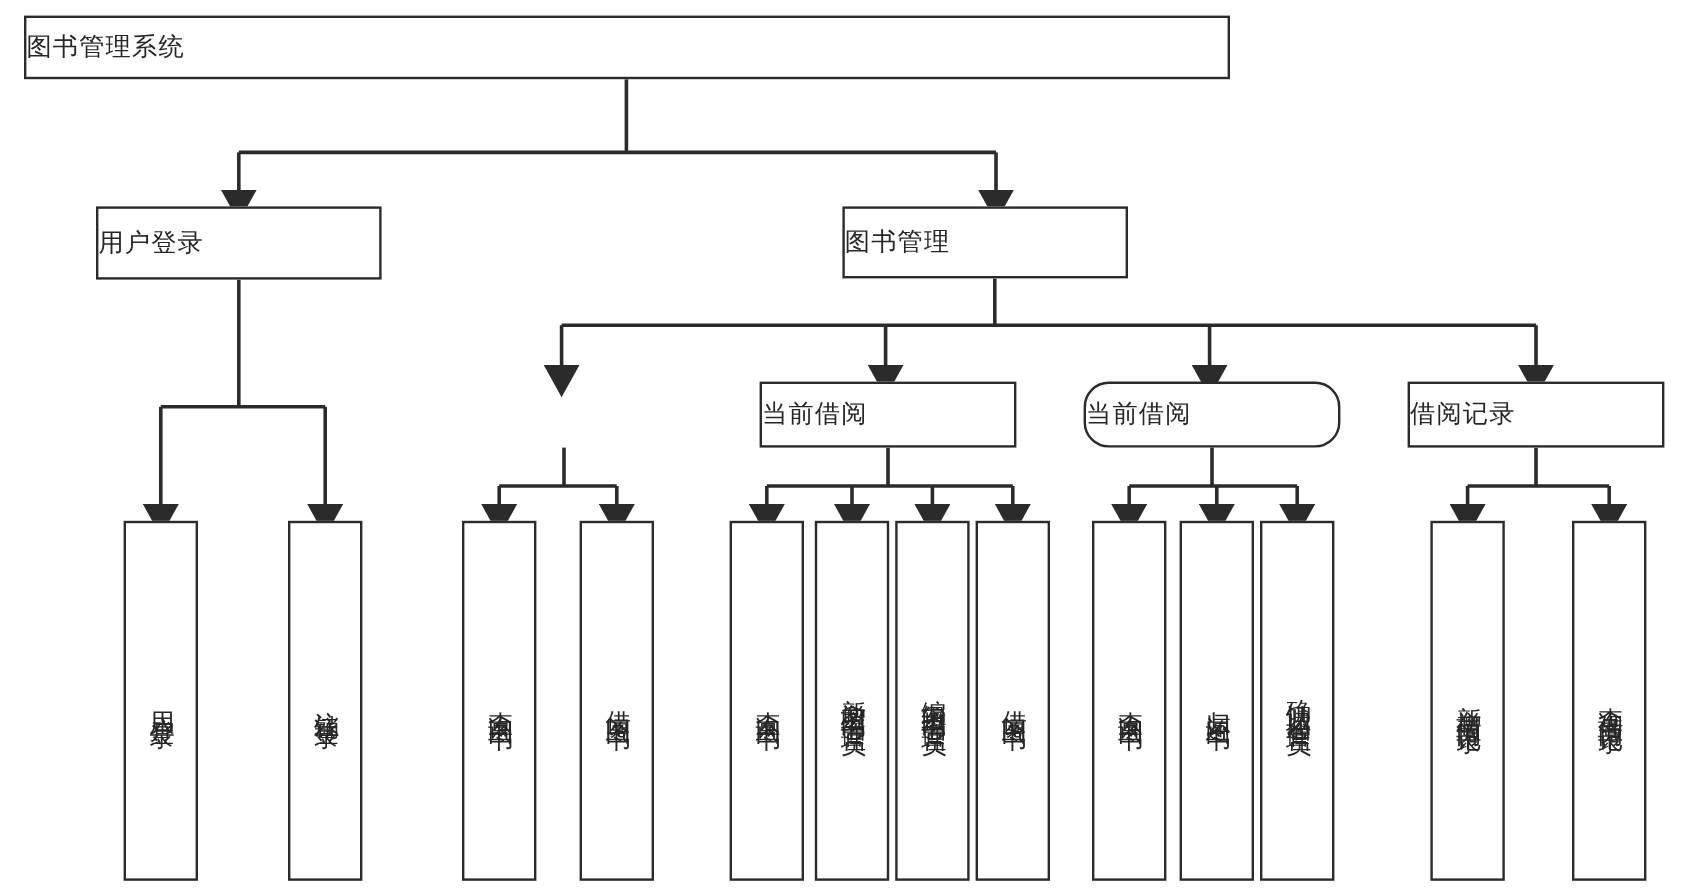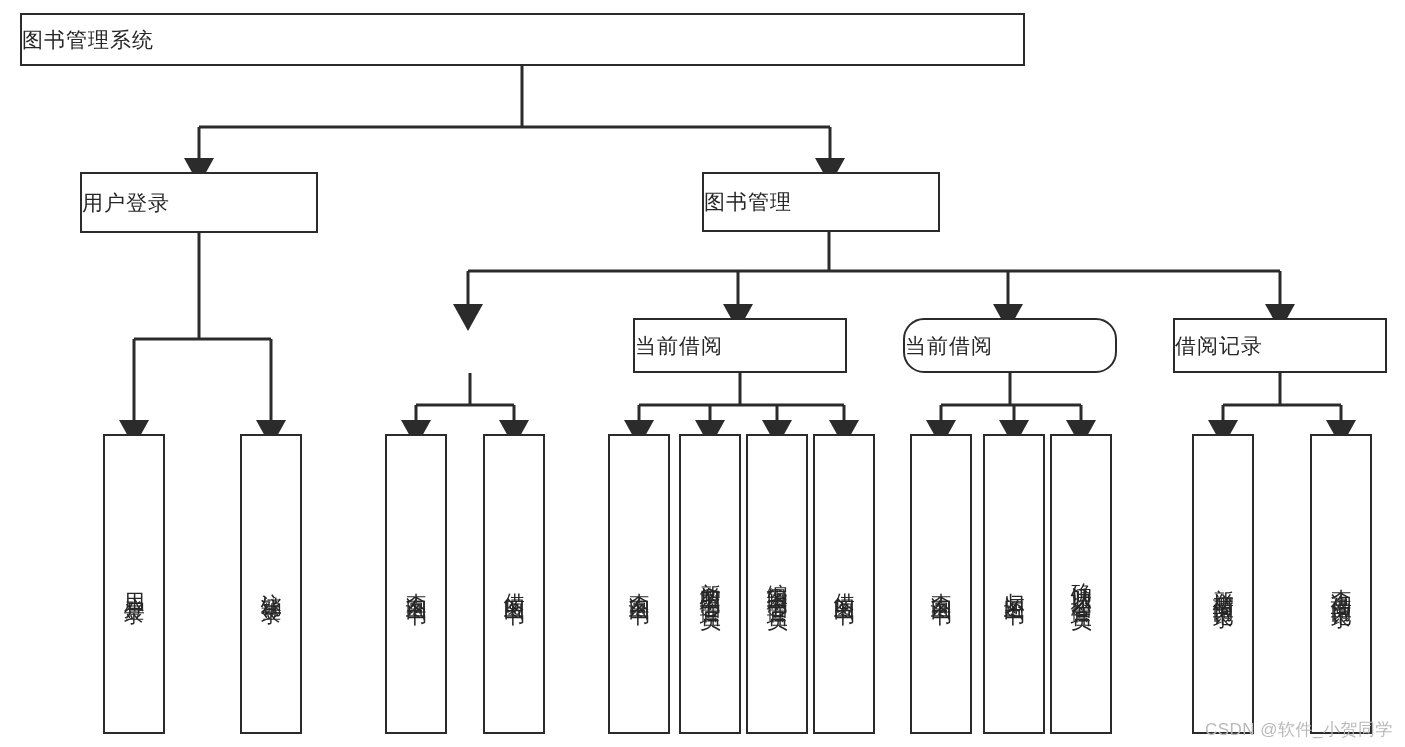--- a/index.html
+++ b/index.html
@@ -164,15 +164,14 @@
     <span>确认归还（管理员）</span>
   </div>
 
   <div class="node v" style="left:1192px;top:434px;width:62px;height:300px;">
     <span>新增借阅记录</span>
   </div>
   <div class="node v" style="left:1310px;top:434px;width:62px;height:300px;">
     <span>查询借阅记录</span>
   </div>
 
-  <div class="watermark">CSDN @软件_小贺同学</div>
 
 </div>
 
 </body></html>

